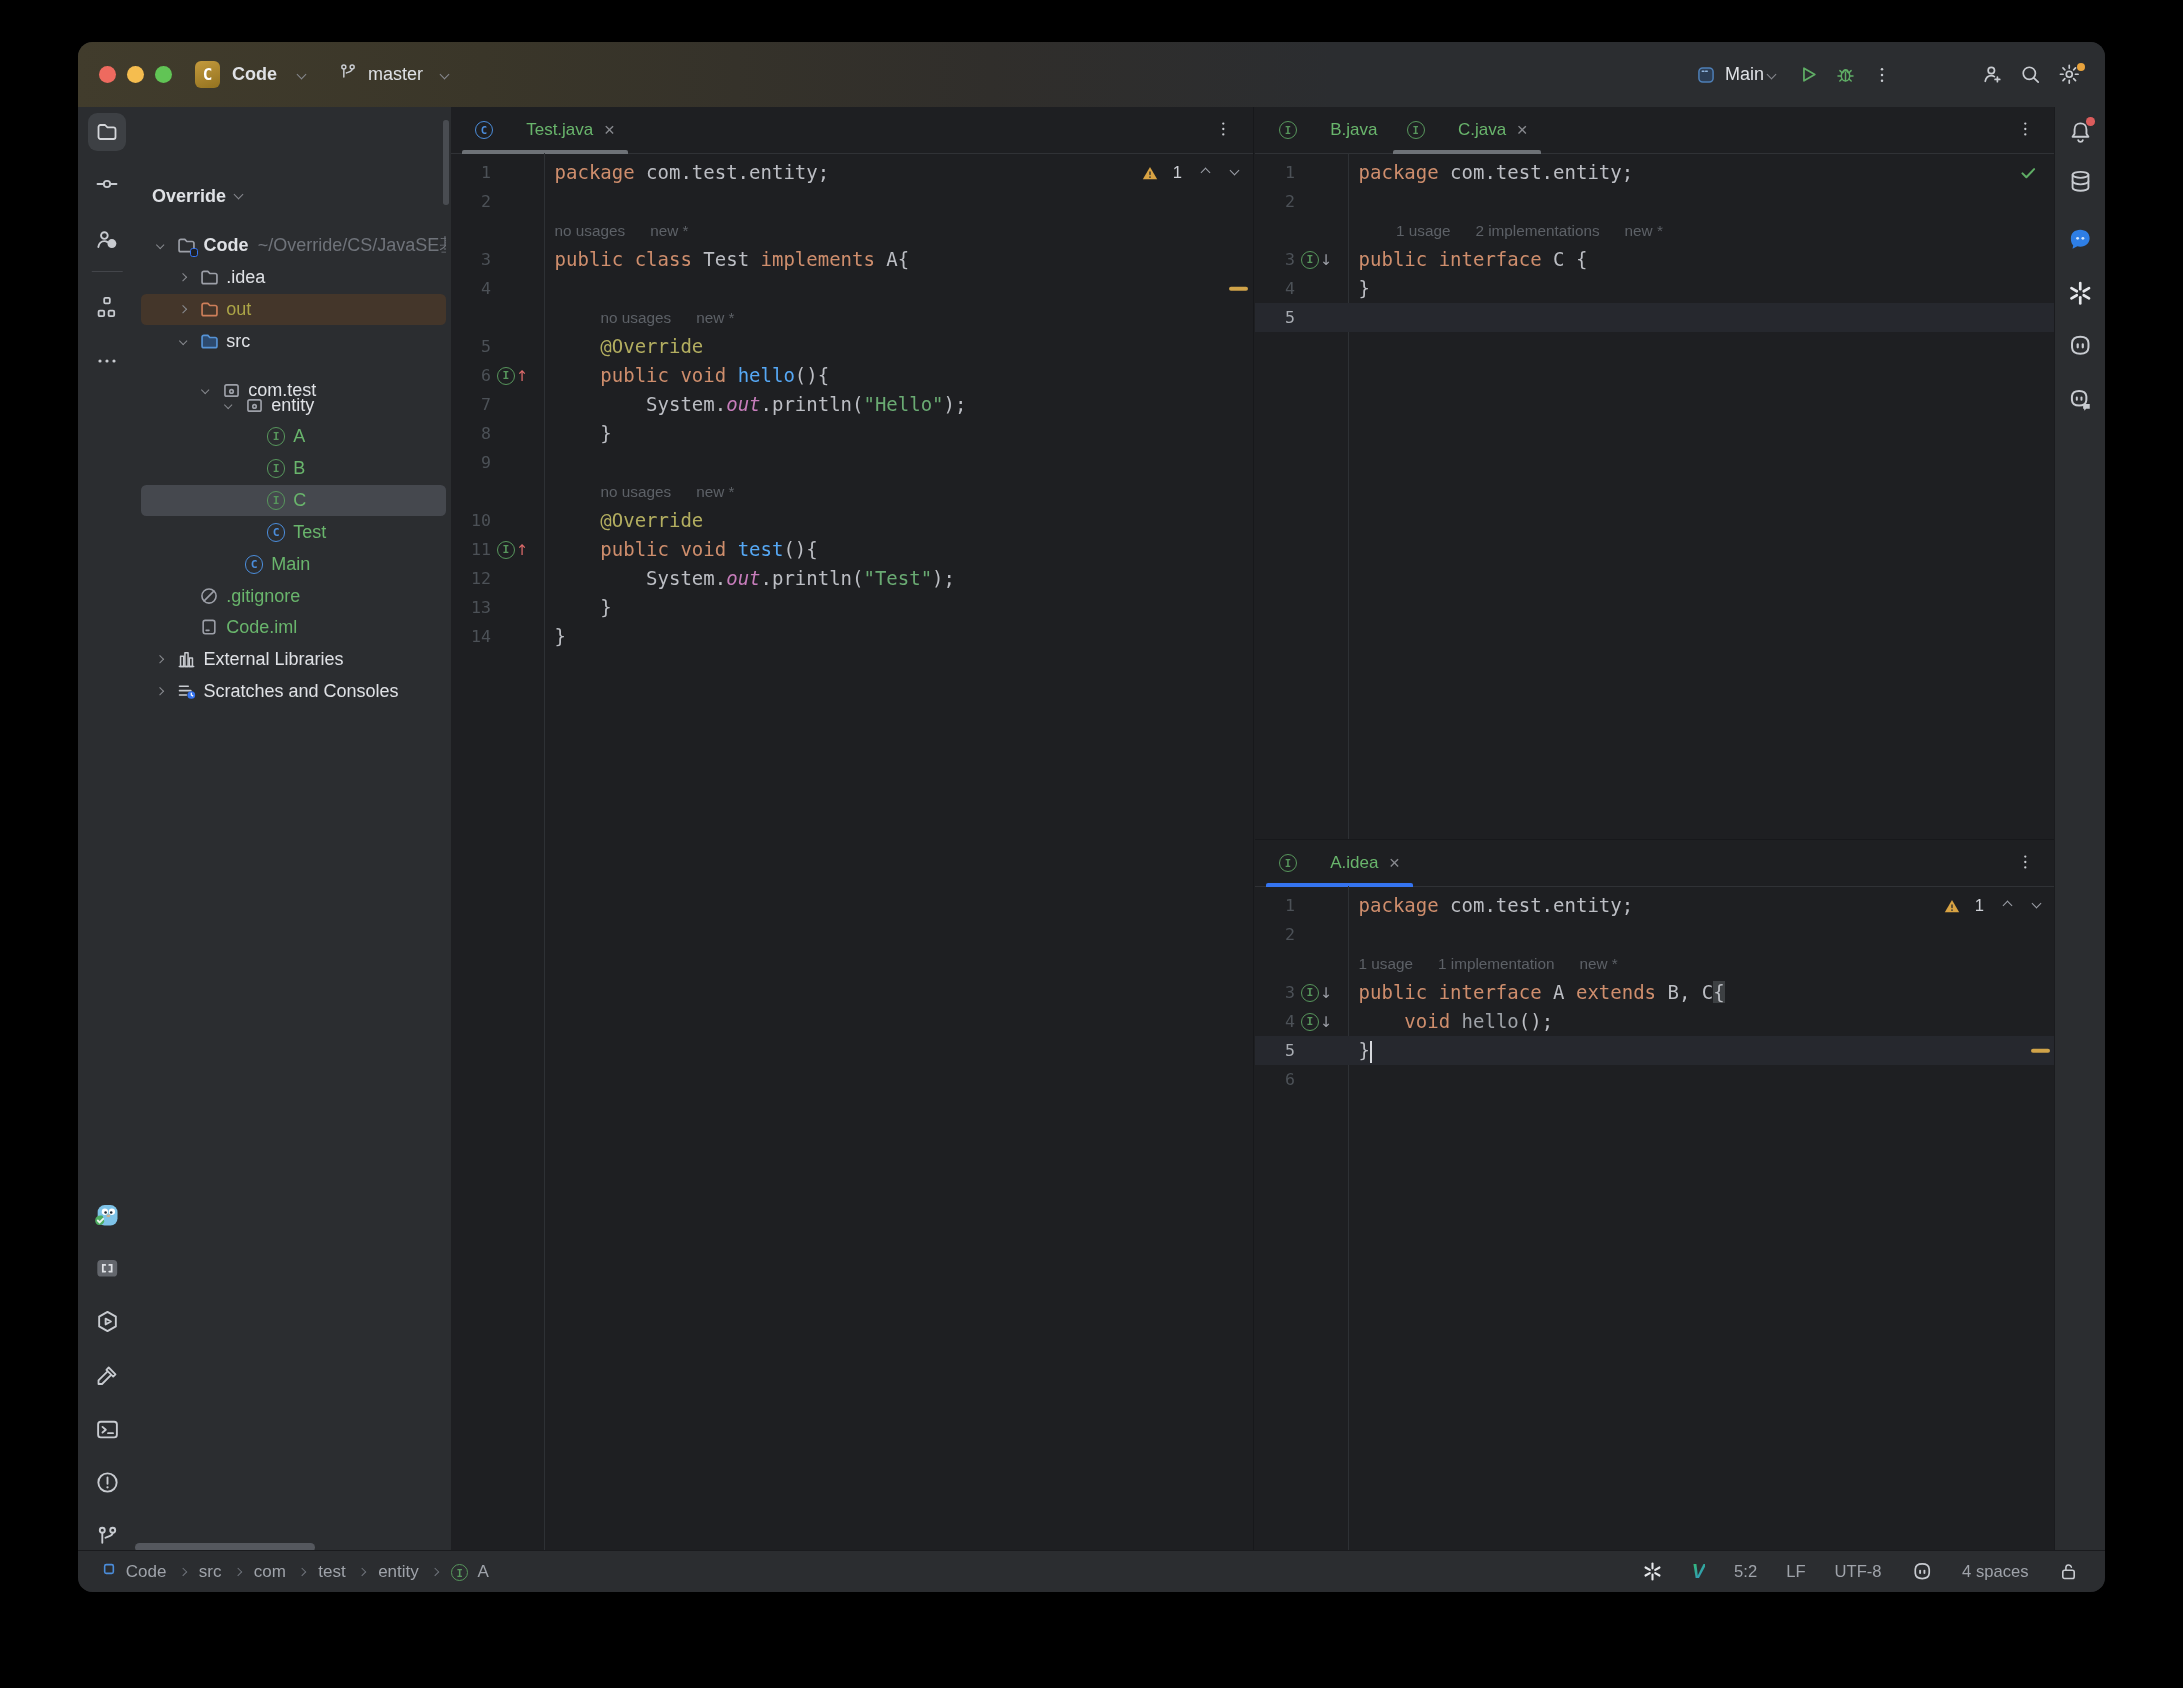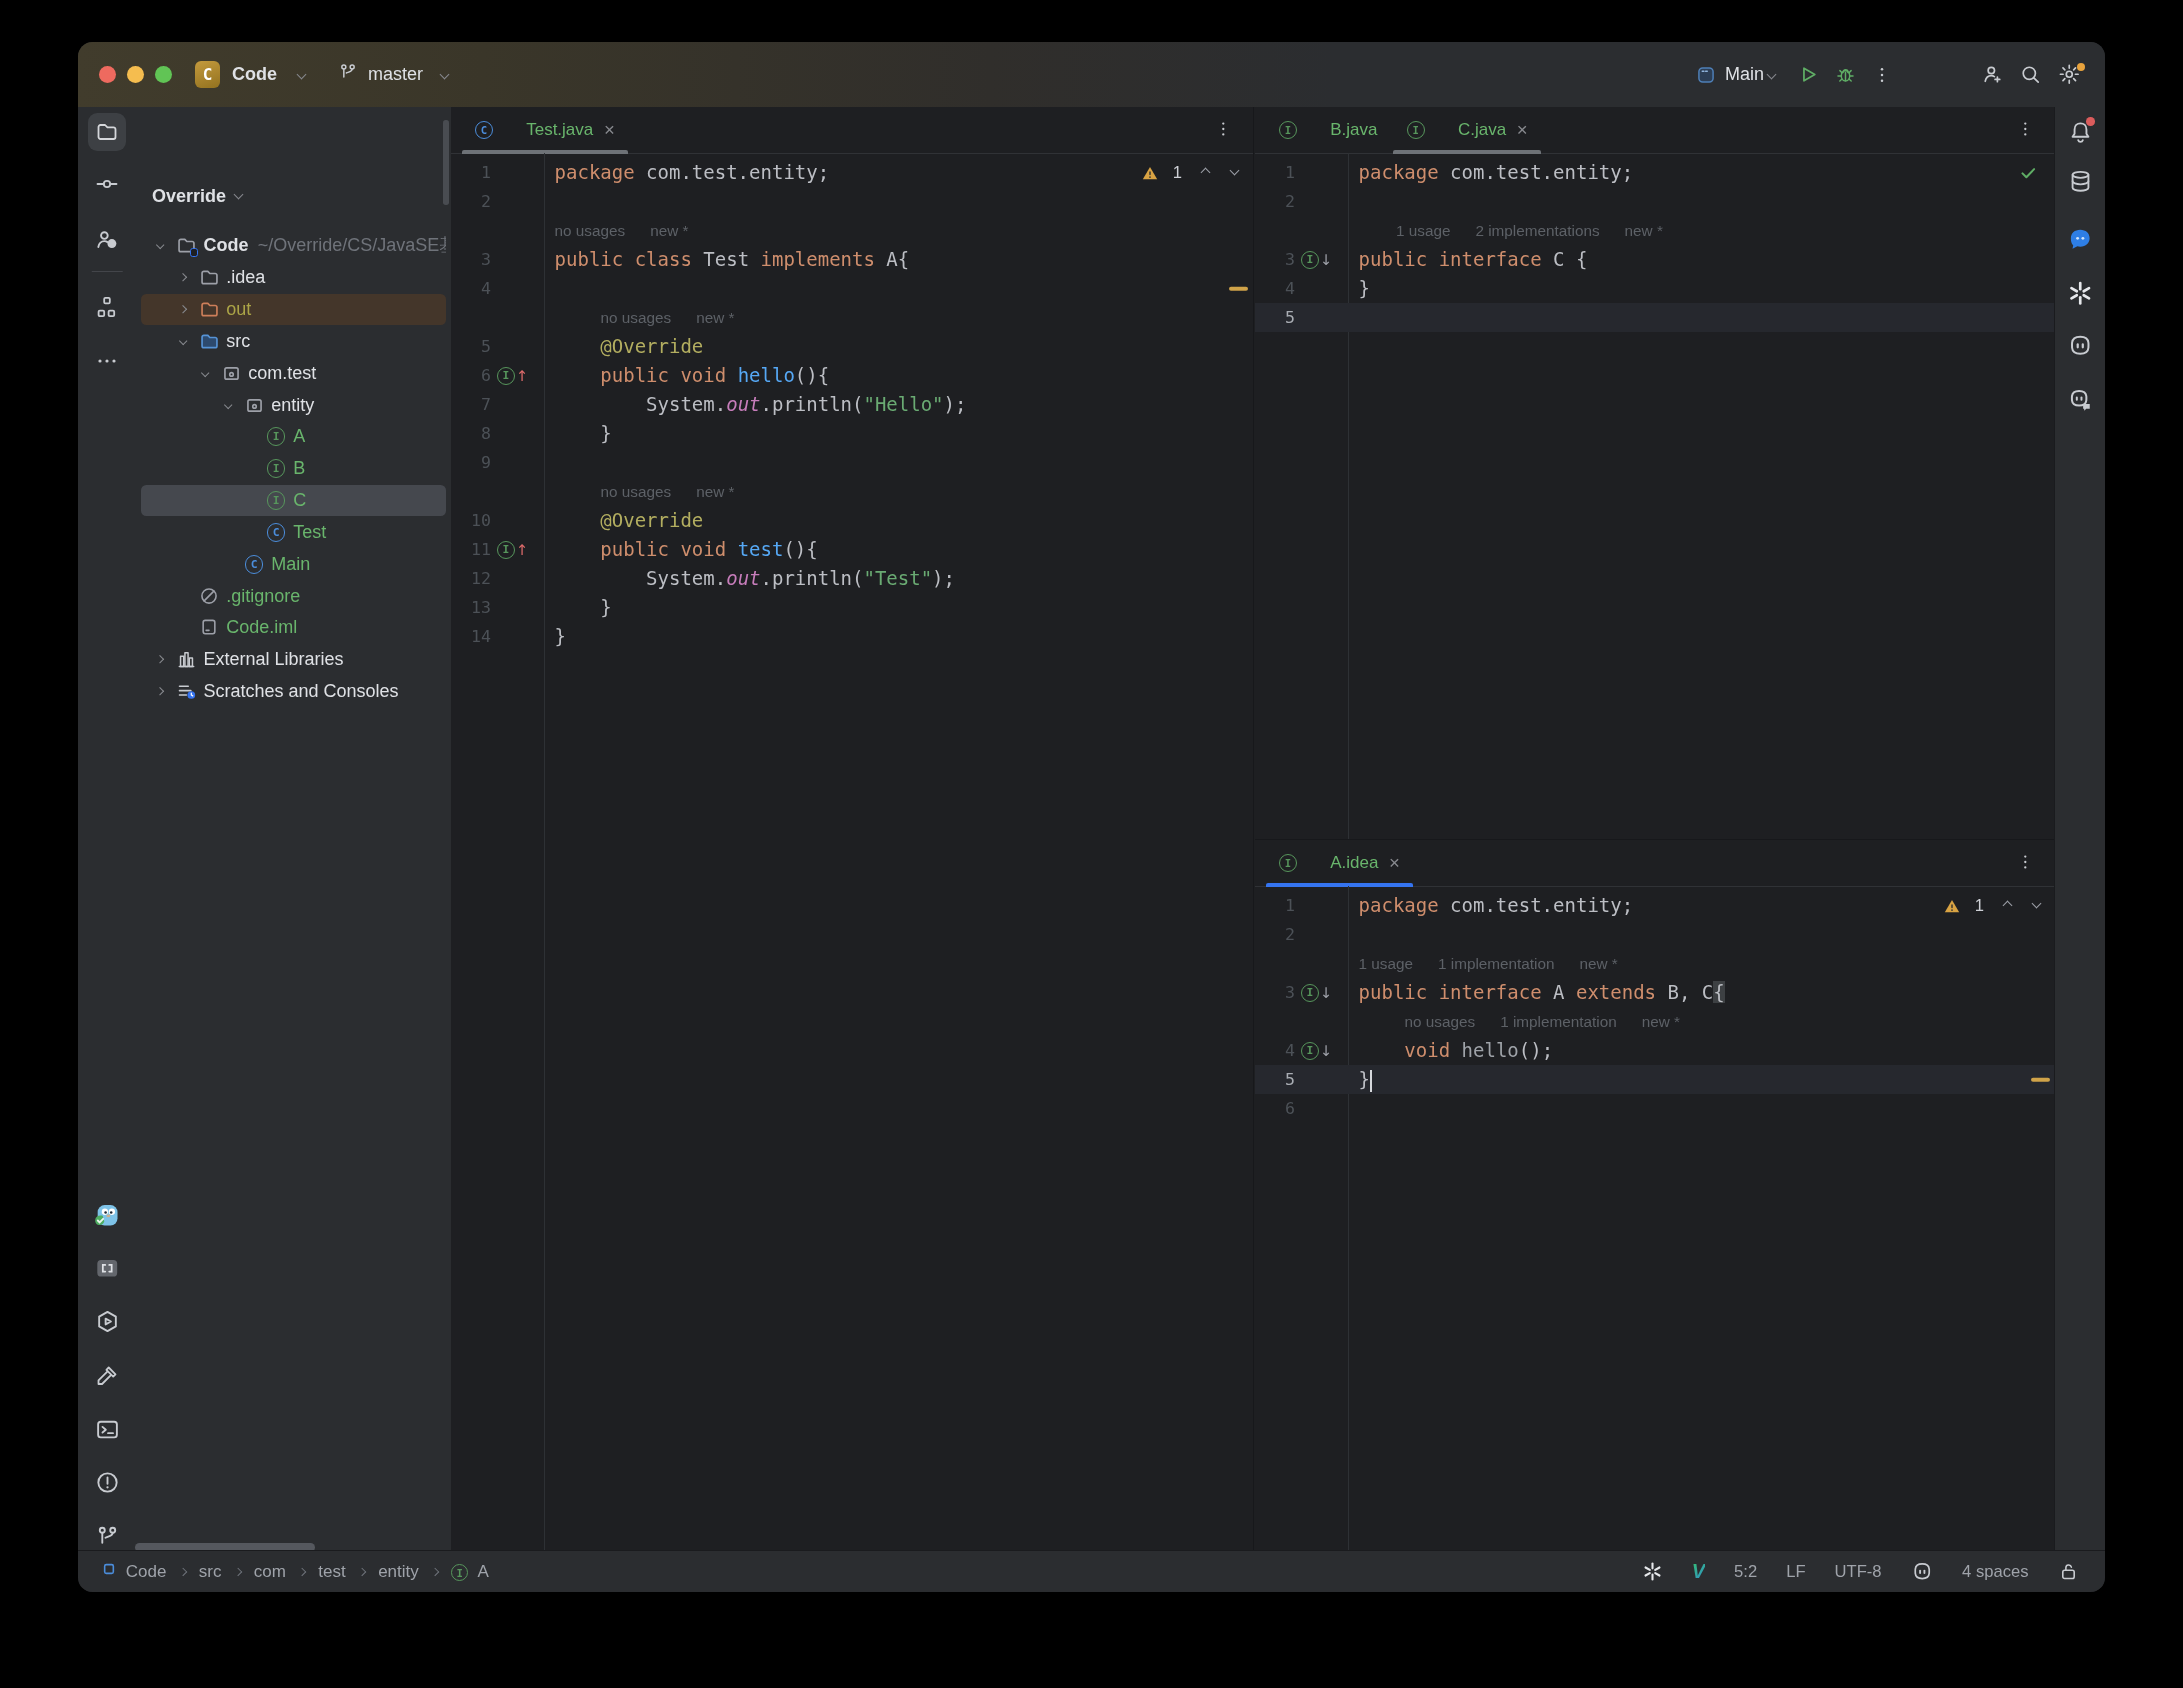--- a/index.html
+++ b/index.html
@@ -310,21 +310,21 @@
           <span style="width: 20px; flex: 0 0 auto; display: flex; justify-content: center;">
             <span class="tchev down"></span>
           </span>
           <span class="ticon">
             <svg width="21" height="21" viewBox="0 0 24 24">
               <path d="M3.5 7a2 2 0 0 1 2-2h4.6l2.3 2.4h6.1a2 2 0 0 1 2 2V17a2 2 0 0 1-2 2h-13a2 2 0 0 1-2-2z" fill="#2d4a6e" stroke="#5693d6" stroke-width="1.9"></path>
             </svg>
           </span>
           <span class="lbl" style="color: rgb(223, 225, 229);">src</span>
         </div>
-        <div class="titem" style="top: 251px;">
+        <div class="titem" style="top: 268px;">
           <span style="width: 54px; flex: 0 0 auto;"></span>
           <span style="width: 20px; flex: 0 0 auto; display: flex; justify-content: center;">
             <span class="tchev down"></span>
           </span>
           <span class="ticon">
             <svg width="21" height="21" viewBox="0 0 24 24" fill="none" stroke="#9da0a8" stroke-width="1.9" stroke-linecap="round" stroke-linejoin="round">
               <rect x="4.5" y="5.5" width="15" height="13" rx="2"></rect>
               <circle cx="12" cy="13" r="2"></circle>
             </svg>
           </span>
@@ -723,27 +723,20 @@
               <span class="ln">3</span>
               <span class="gslot">
                 <span class="gI">I</span>
                 <span class="gArr" style="color:#9da0a8">↓</span>
               </span>
             </div>
             <pre class="code" style="padding-left: 10.6px;"><span class="kw">public interface</span><span class="pl"> A </span><span class="kw">extends</span><span class="pl"> B, C</span><span class="brace">{</span></pre>
           </div>
           <div class="row">
             <div class="gut">
-              <span class="ln"></span>
-              <span class="gslot"></span>
-            </div>
-            <div class="inlay" style="margin-left: 46px;"><span class="part">no usages</span><span class="part">1 implementation</span><span class="part">new *</span></div>
-          </div>
-          <div class="row">
-            <div class="gut">
               <span class="ln">4</span>
               <span class="gslot">
                 <span class="gI">I</span>
                 <span class="gArr" style="color:#9da0a8">↓</span>
               </span>
             </div>
             <pre class="code" style="padding-left: 10.6px;"><span class="pl">    </span><span class="kw">void</span><span class="pl"> </span><span class="dim">hello</span><span class="pl">();</span></pre>
           </div>
           <div class="row current">
             <div class="gut">

